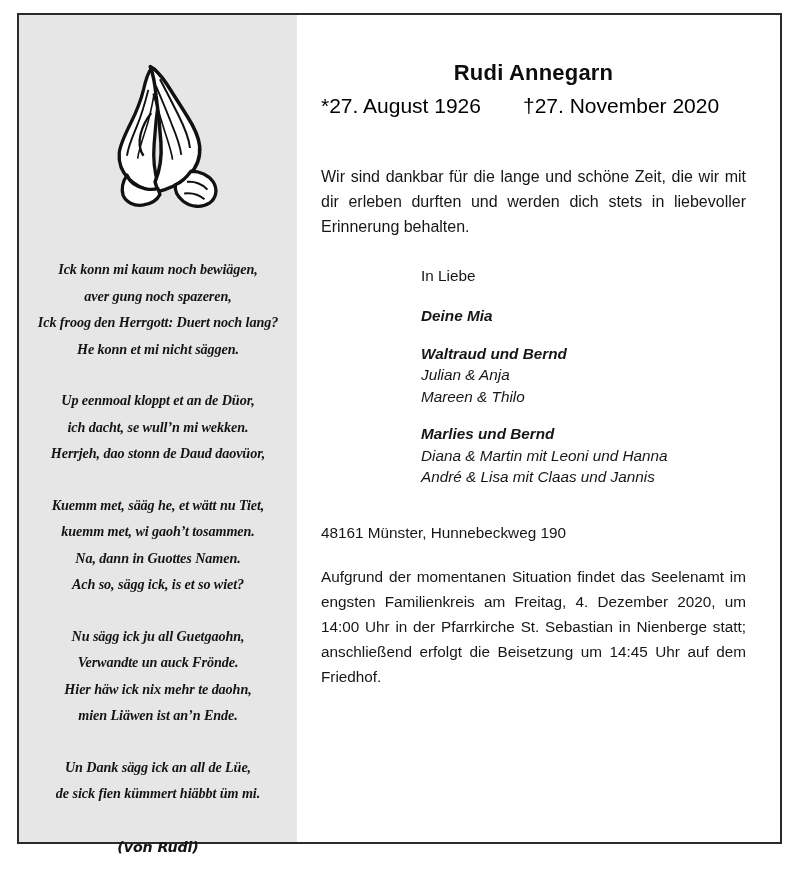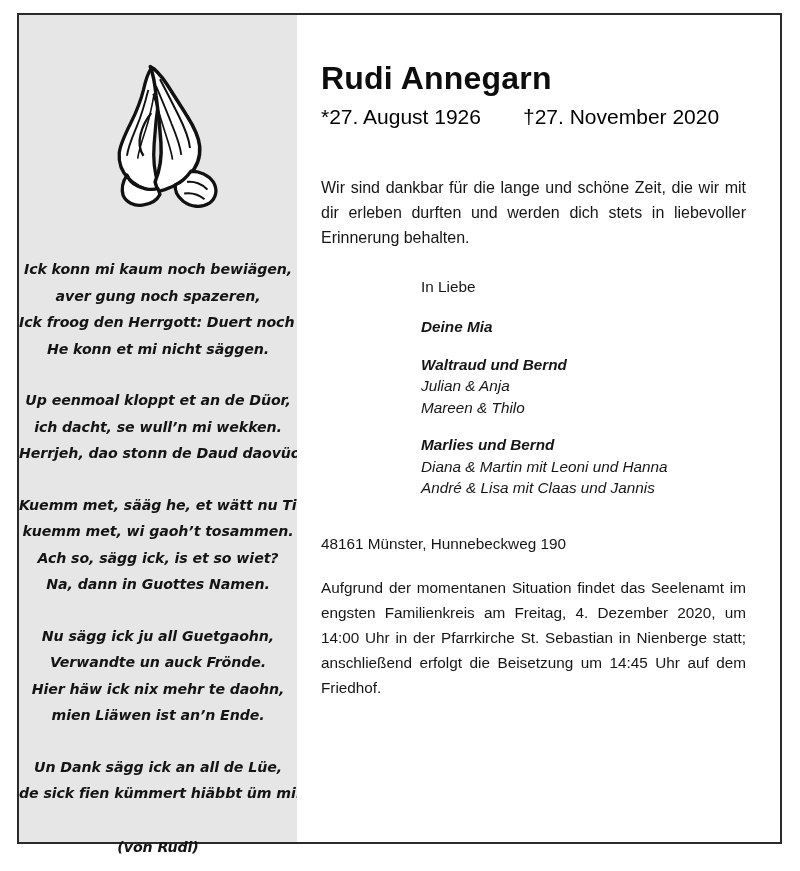--- a/index.html
+++ b/index.html
@@ -67,21 +67,21 @@
     font-family: "DejaVu Sans", sans-serif;
     font-style: italic;
     font-weight: 600;
     font-size: 14.2px;
     line-height: 26.5px;
     color: #141414;
     letter-spacing: -0.1px;
   }
   .stanza { margin: 0 0 25px 0; }
   .stanza:last-of-type { margin-bottom: 12px; }
-  .poem .line { display: block; white-space: nowrap; }
+  .poem .line { display: block; white-space: nowrap; font-family: Liberation Serif, serif; }
   .poem-sig {
     margin-top: 27px;
     display: block;
     font-family: "DejaVu Sans", sans-serif;
     font-style: italic;
     font-weight: 600;
     font-size: 14.2px;
     color: #141414;
     text-align: center;
   }
@@ -105,22 +105,22 @@
   .verse .line { display: block; }
 
   .farewell {
     text-align: center;
     font-size: 15.3px;
     margin-top: 37px;
     color: #161616;
   }
 
   .deceased-name {
-    text-align: left;
-    font-size: 32px;
+    text-align: center;
+    font-size: 22px;
     font-weight: bold;
     margin-top: 25px;
     letter-spacing: 0.2px;
     color: #0d0d0d;
   }
 
   .dates {
     text-align: left;
     margin-top: 8px;
     font-size: 21px;
@@ -223,22 +223,22 @@
 
         <div class="stanza">
           <span class="line">Up eenmoal kloppt et an de Düor,</span>
           <span class="line">ich dacht, se wull’n mi wekken.</span>
           <span class="line">Herrjeh, dao stonn de Daud daovüor,</span>
         </div>
 
         <div class="stanza">
           <span class="line">Kuemm met, sääg he, et wätt nu Tiet,</span>
           <span class="line">kuemm met, wi gaoh’t tosammen.</span>
+          <span class="line">Na, dann in Guottes Namen.</span>
           <span class="line">Ach so, sägg ick, is et so wiet?</span>
-          <span class="line">Na, dann in Guottes Namen.</span>
         </div>
 
         <div class="stanza">
           <span class="line">Nu sägg ick ju all Guetgaohn,</span>
           <span class="line">Verwandte un auck Frönde.</span>
           <span class="line">Hier häw ick nix mehr te daohn,</span>
           <span class="line">mien Liäwen ist an’n Ende.</span>
         </div>
 
         <div class="stanza">

